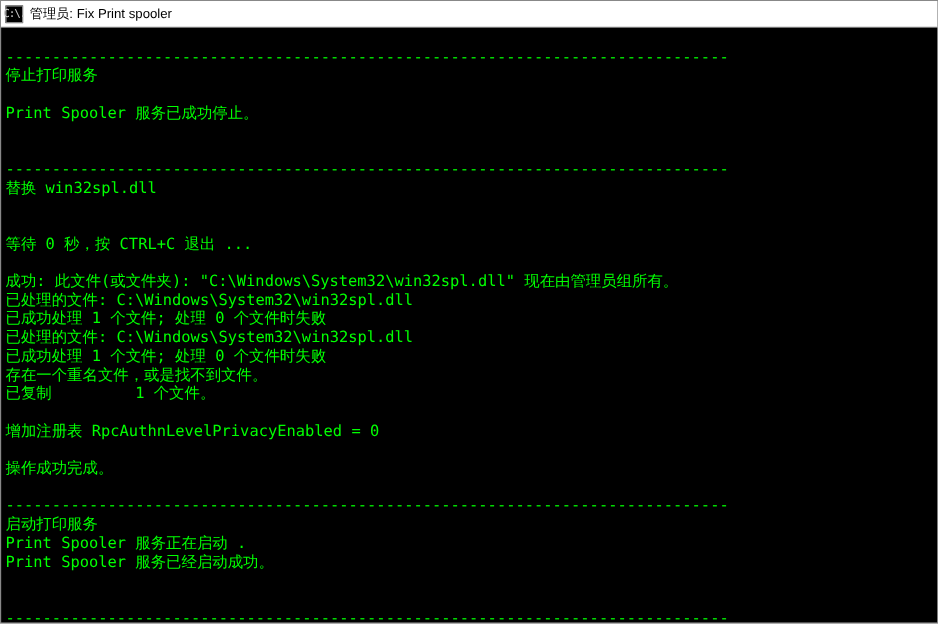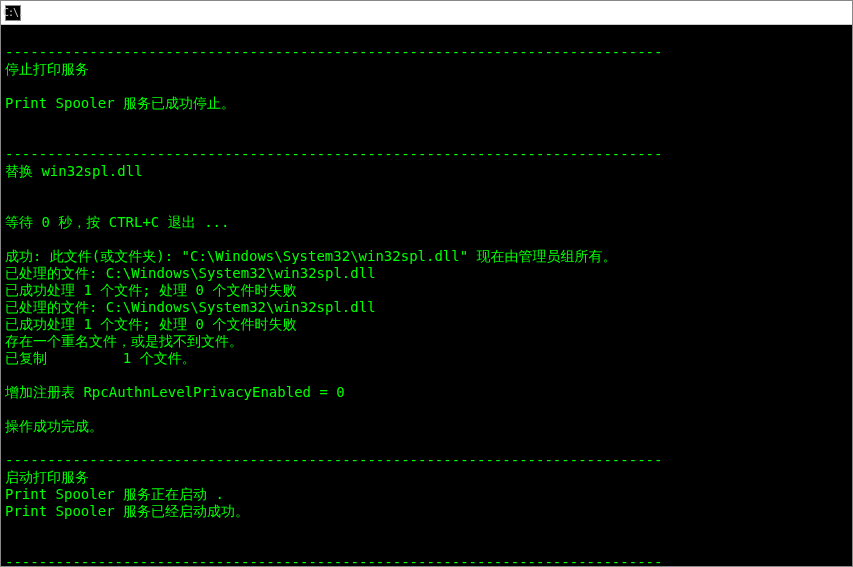--- a/index.html
+++ b/index.html
@@ -62,15 +62,16 @@
     .term-line {
       min-height: 17px;
     }
   </style>
 </head>
 <body>
 
 <div class="window">
   <div class="titlebar">
     <span class="titlebar-icon">C:\.</span>
+    <span>管理员:  Fix Print spooler</span>
   </div>
   <div class="terminal" id="terminal"><div class="term-line"></div><div class="term-line">------------------------------------------------------------------------------</div><div class="term-line">停止打印服务</div><div class="term-line"></div><div class="term-line">Print Spooler 服务已成功停止。</div><div class="term-line"></div><div class="term-line"></div><div class="term-line">------------------------------------------------------------------------------</div><div class="term-line">替换 win32spl.dll</div><div class="term-line"></div><div class="term-line"></div><div class="term-line">等待 0 秒，按 CTRL+C 退出 ...</div><div class="term-line"></div><div class="term-line">成功: 此文件(或文件夹): "C:\Windows\System32\win32spl.dll" 现在由管理员组所有。</div><div class="term-line">已处理的文件: C:\Windows\System32\win32spl.dll</div><div class="term-line">已成功处理 1 个文件; 处理 0 个文件时失败</div><div class="term-line">已处理的文件: C:\Windows\System32\win32spl.dll</div><div class="term-line">已成功处理 1 个文件; 处理 0 个文件时失败</div><div class="term-line">存在一个重名文件，或是找不到文件。</div><div class="term-line">已复制         1 个文件。</div><div class="term-line"></div><div class="term-line">增加注册表 RpcAuthnLevelPrivacyEnabled = 0</div><div class="term-line"></div><div class="term-line">操作成功完成。</div><div class="term-line"></div><div class="term-line">------------------------------------------------------------------------------</div><div class="term-line">启动打印服务</div><div class="term-line">Print Spooler 服务正在启动 .</div><div class="term-line">Print Spooler 服务已经启动成功。</div><div class="term-line"></div><div class="term-line"></div><div class="term-line">------------------------------------------------------------------------------</div></div>
 </div>
 
 </body></html>

